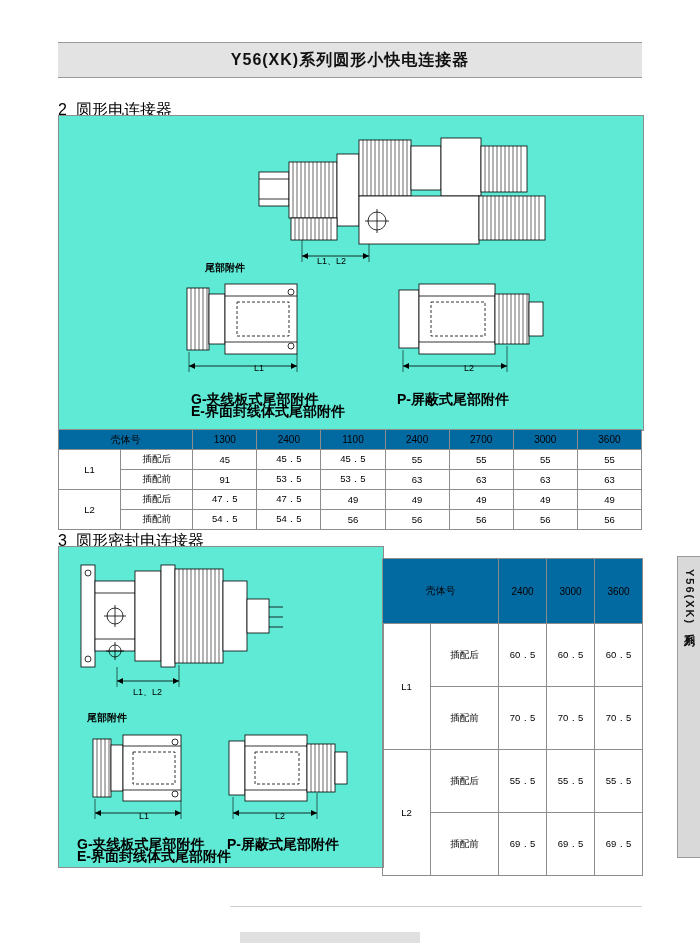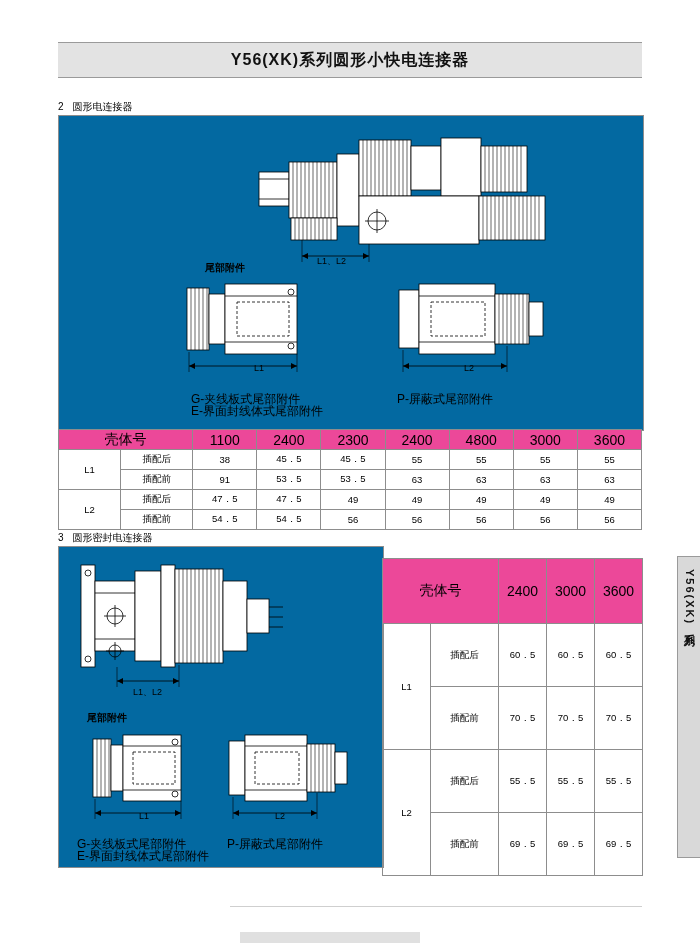--- a/index.html
+++ b/index.html
@@ -39,50 +39,51 @@
   .title-banner .title-text {
     font-size: 16px;
     font-weight: bold;
     letter-spacing: 1px;
     color: #111;
   }
 
   
   .sec-head {
     position: absolute;
-    font-size: 10px;
+    font-size: 16px;
     color: #000;
     white-space: nowrap;
+    text-decoration: underline;
   }
   .sec-head .num { margin-right: 9px; }
 
   
   .fig-box {
     position: absolute;
     border: 1px solid #8d8d8d;
-    background: #0369a1;
+    background: #5eead4;
   }
 
   
   table.dt {
     border-collapse: collapse;
     table-layout: fixed;
     font-size: 9.5px;
     color: #000;
   }
   table.dt td, table.dt th {
     border: 1px solid #8d8d8d;
     text-align: center;
     vertical-align: middle;
     font-weight: normal;
     padding: 0;
   }
   table.dt thead td, table.dt .hdr {
-    background: #ec4899;
-    font-size: 14px;
+    background: #0369a1;
+    font-size: 10px;
   }
   .tbl1 {
     position: absolute;
     left: 58px;
     top: 429px;
     width: 584px;
   }
   .tbl1 td { height: 19px; }
 
   .tbl2 {
@@ -141,24 +142,24 @@
     font-size: 9px;
     white-space: nowrap;
     color: #000;
   }
   .lbl.b { font-weight: bold; }
 
   svg { display: block; }
 
   .caption-group {
     position: absolute;
-    font-size: 12px;
+    font-size: 14px;
     line-height: 12px;
     white-space: nowrap;
-    font-weight: normal;
+    font-weight: bold;
   }
 </style>
 </head>
 <body>
 
 <div class="page">
 
   <div class="title-banner">
     <span class="title-text">Y56(XK)系列圆形小快电连接器</span>
   </div>
@@ -344,34 +345,34 @@
         <col style="width:64px">
         <col style="width:64px">
       <col style="width:64px">
         <col style="width:64px">
         <col style="width:64px">
         <col style="width:64px">
     </colgroup>
     <thead>
       <tr>
         <td class="hdr" colspan="2">壳体号</td>
+        <td class="hdr">1300</td>
+        <td class="hdr">2400</td>
         <td class="hdr">1100</td>
         <td class="hdr">2400</td>
-        <td class="hdr">2300</td>
-        <td class="hdr">2400</td>
-        <td class="hdr">4800</td>
+        <td class="hdr">2700</td>
         <td class="hdr">3000</td>
         <td class="hdr">3600</td>
       </tr>
     </thead>
     <tbody>
       <tr>
         <td rowspan="2">L1</td>
         <td>插配后</td>
-        <td>38</td>
+        <td>45</td>
         <td>45．5</td>
         <td>45．5</td>
         <td>55</td>
         <td>55</td>
         <td>55</td>
         <td>55</td>
       </tr>
       <tr>
         <td>插配前</td>
         <td>91</td>

